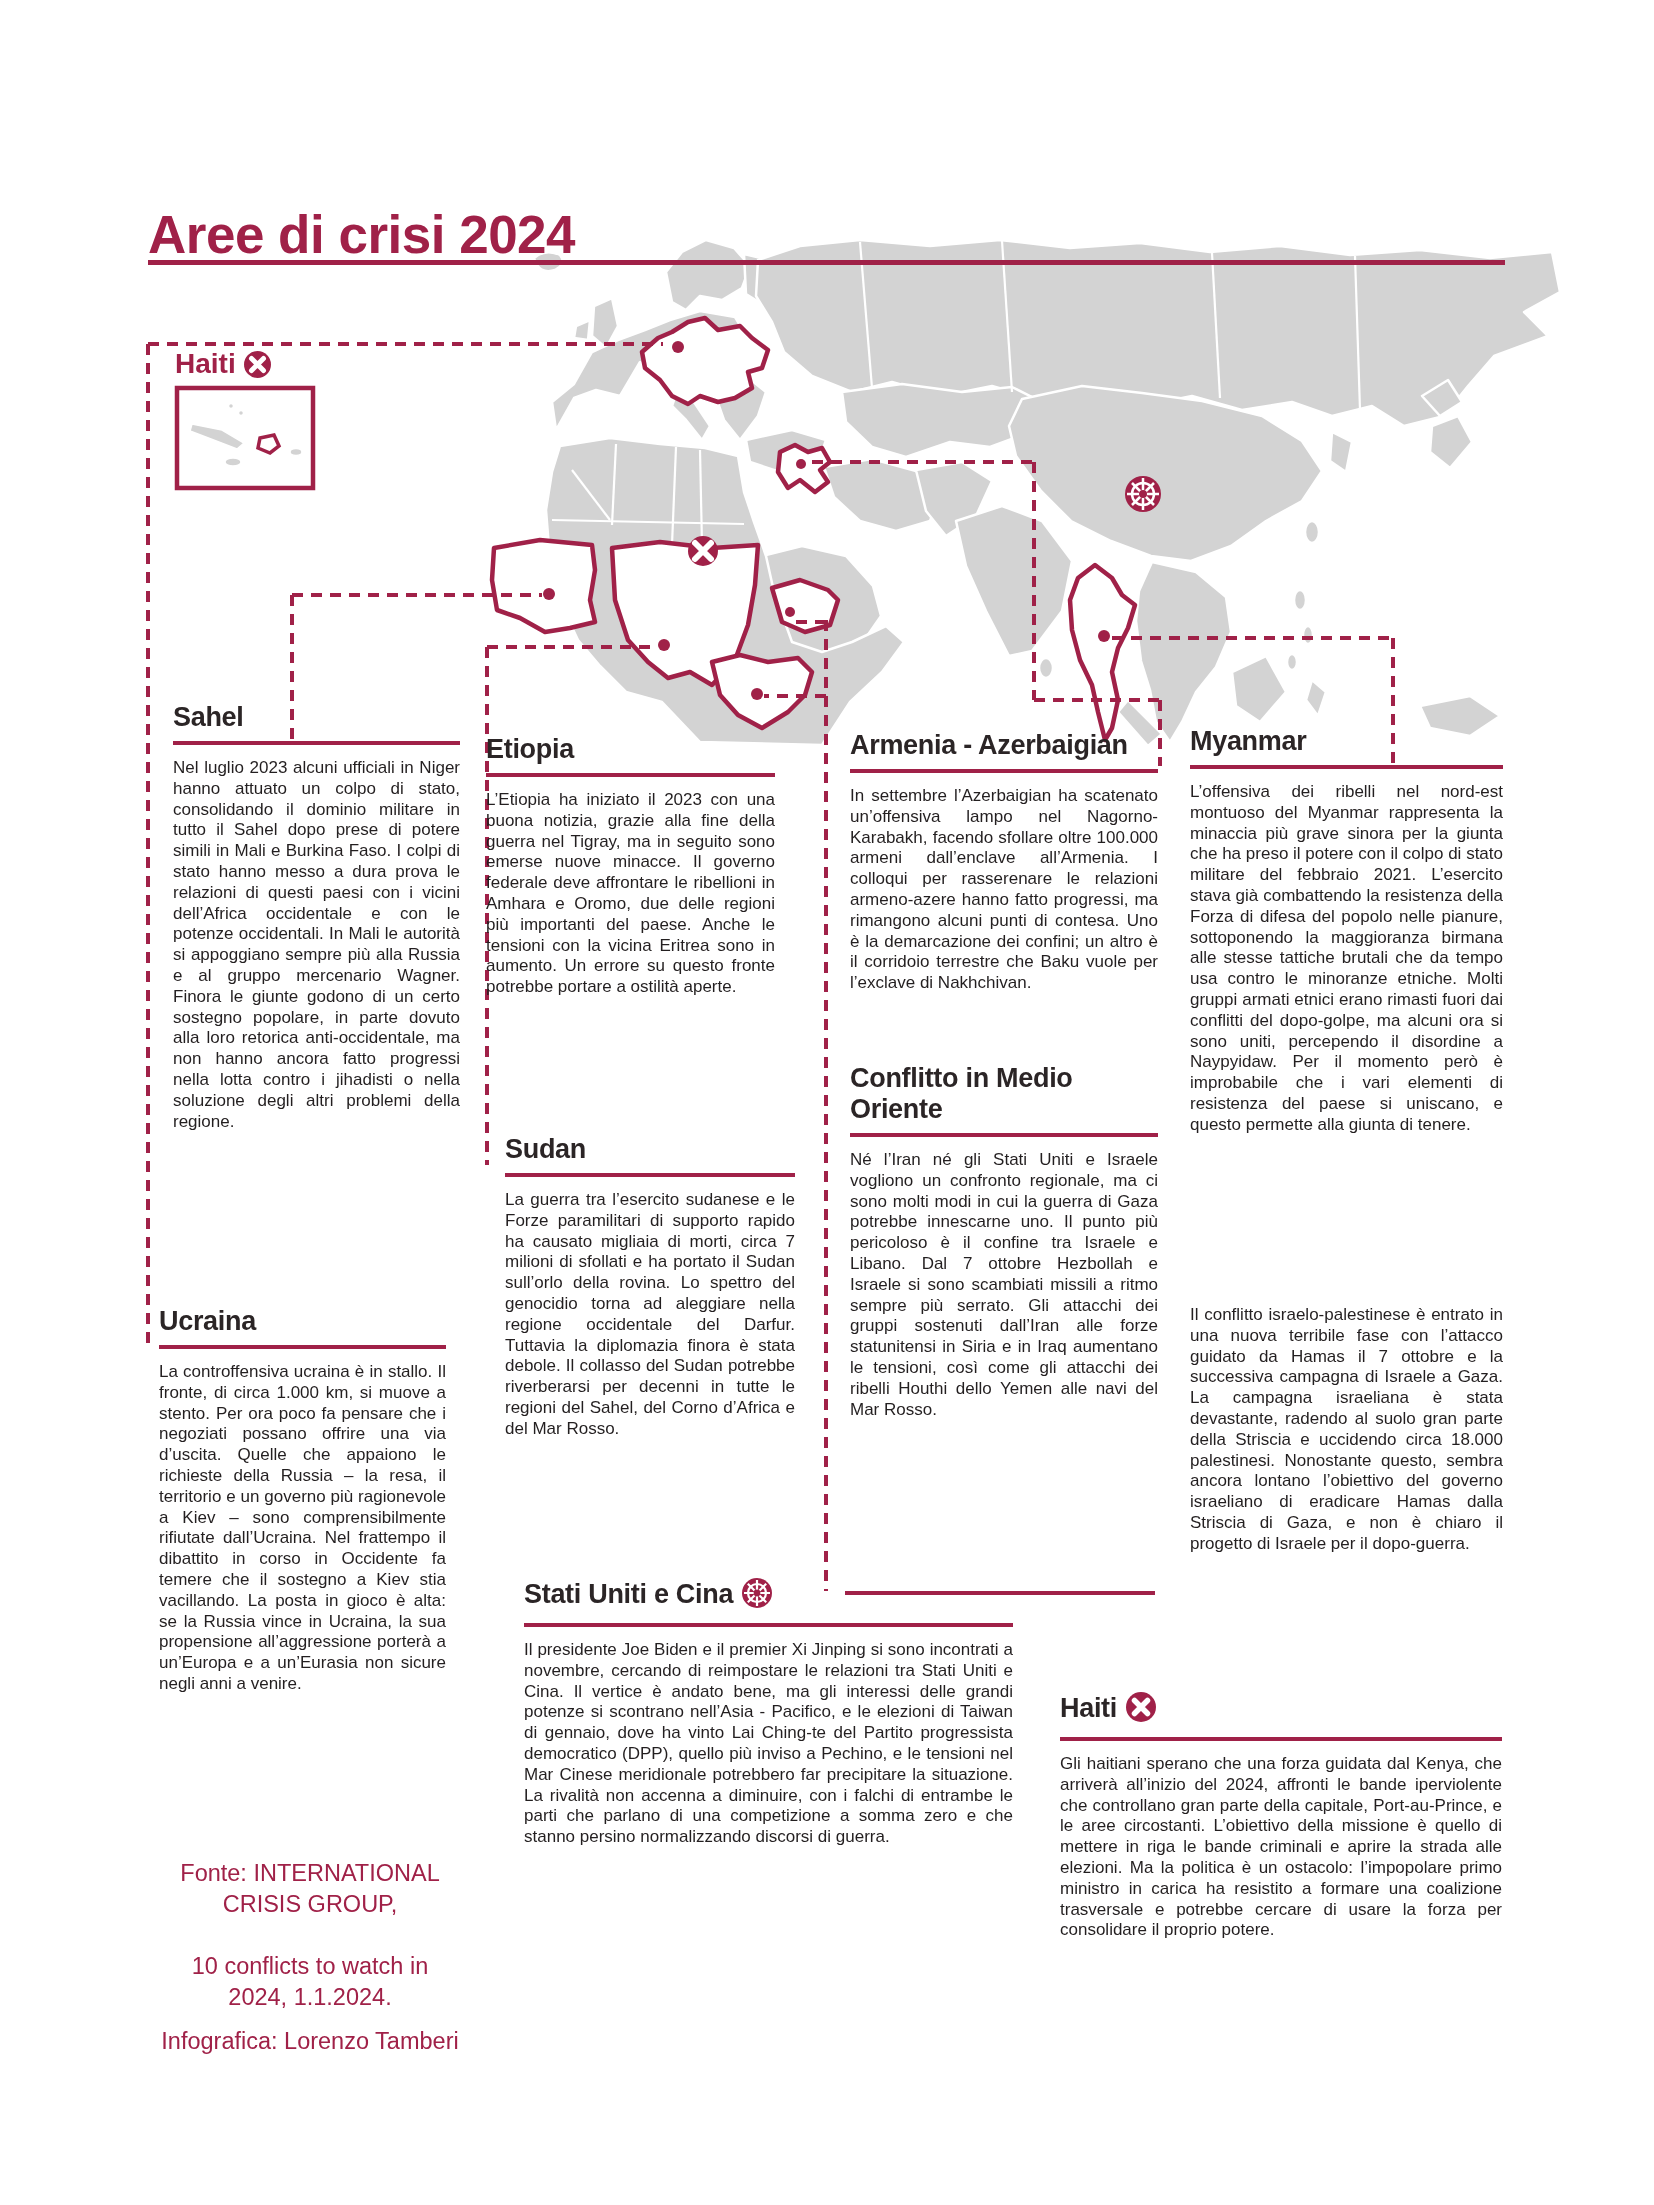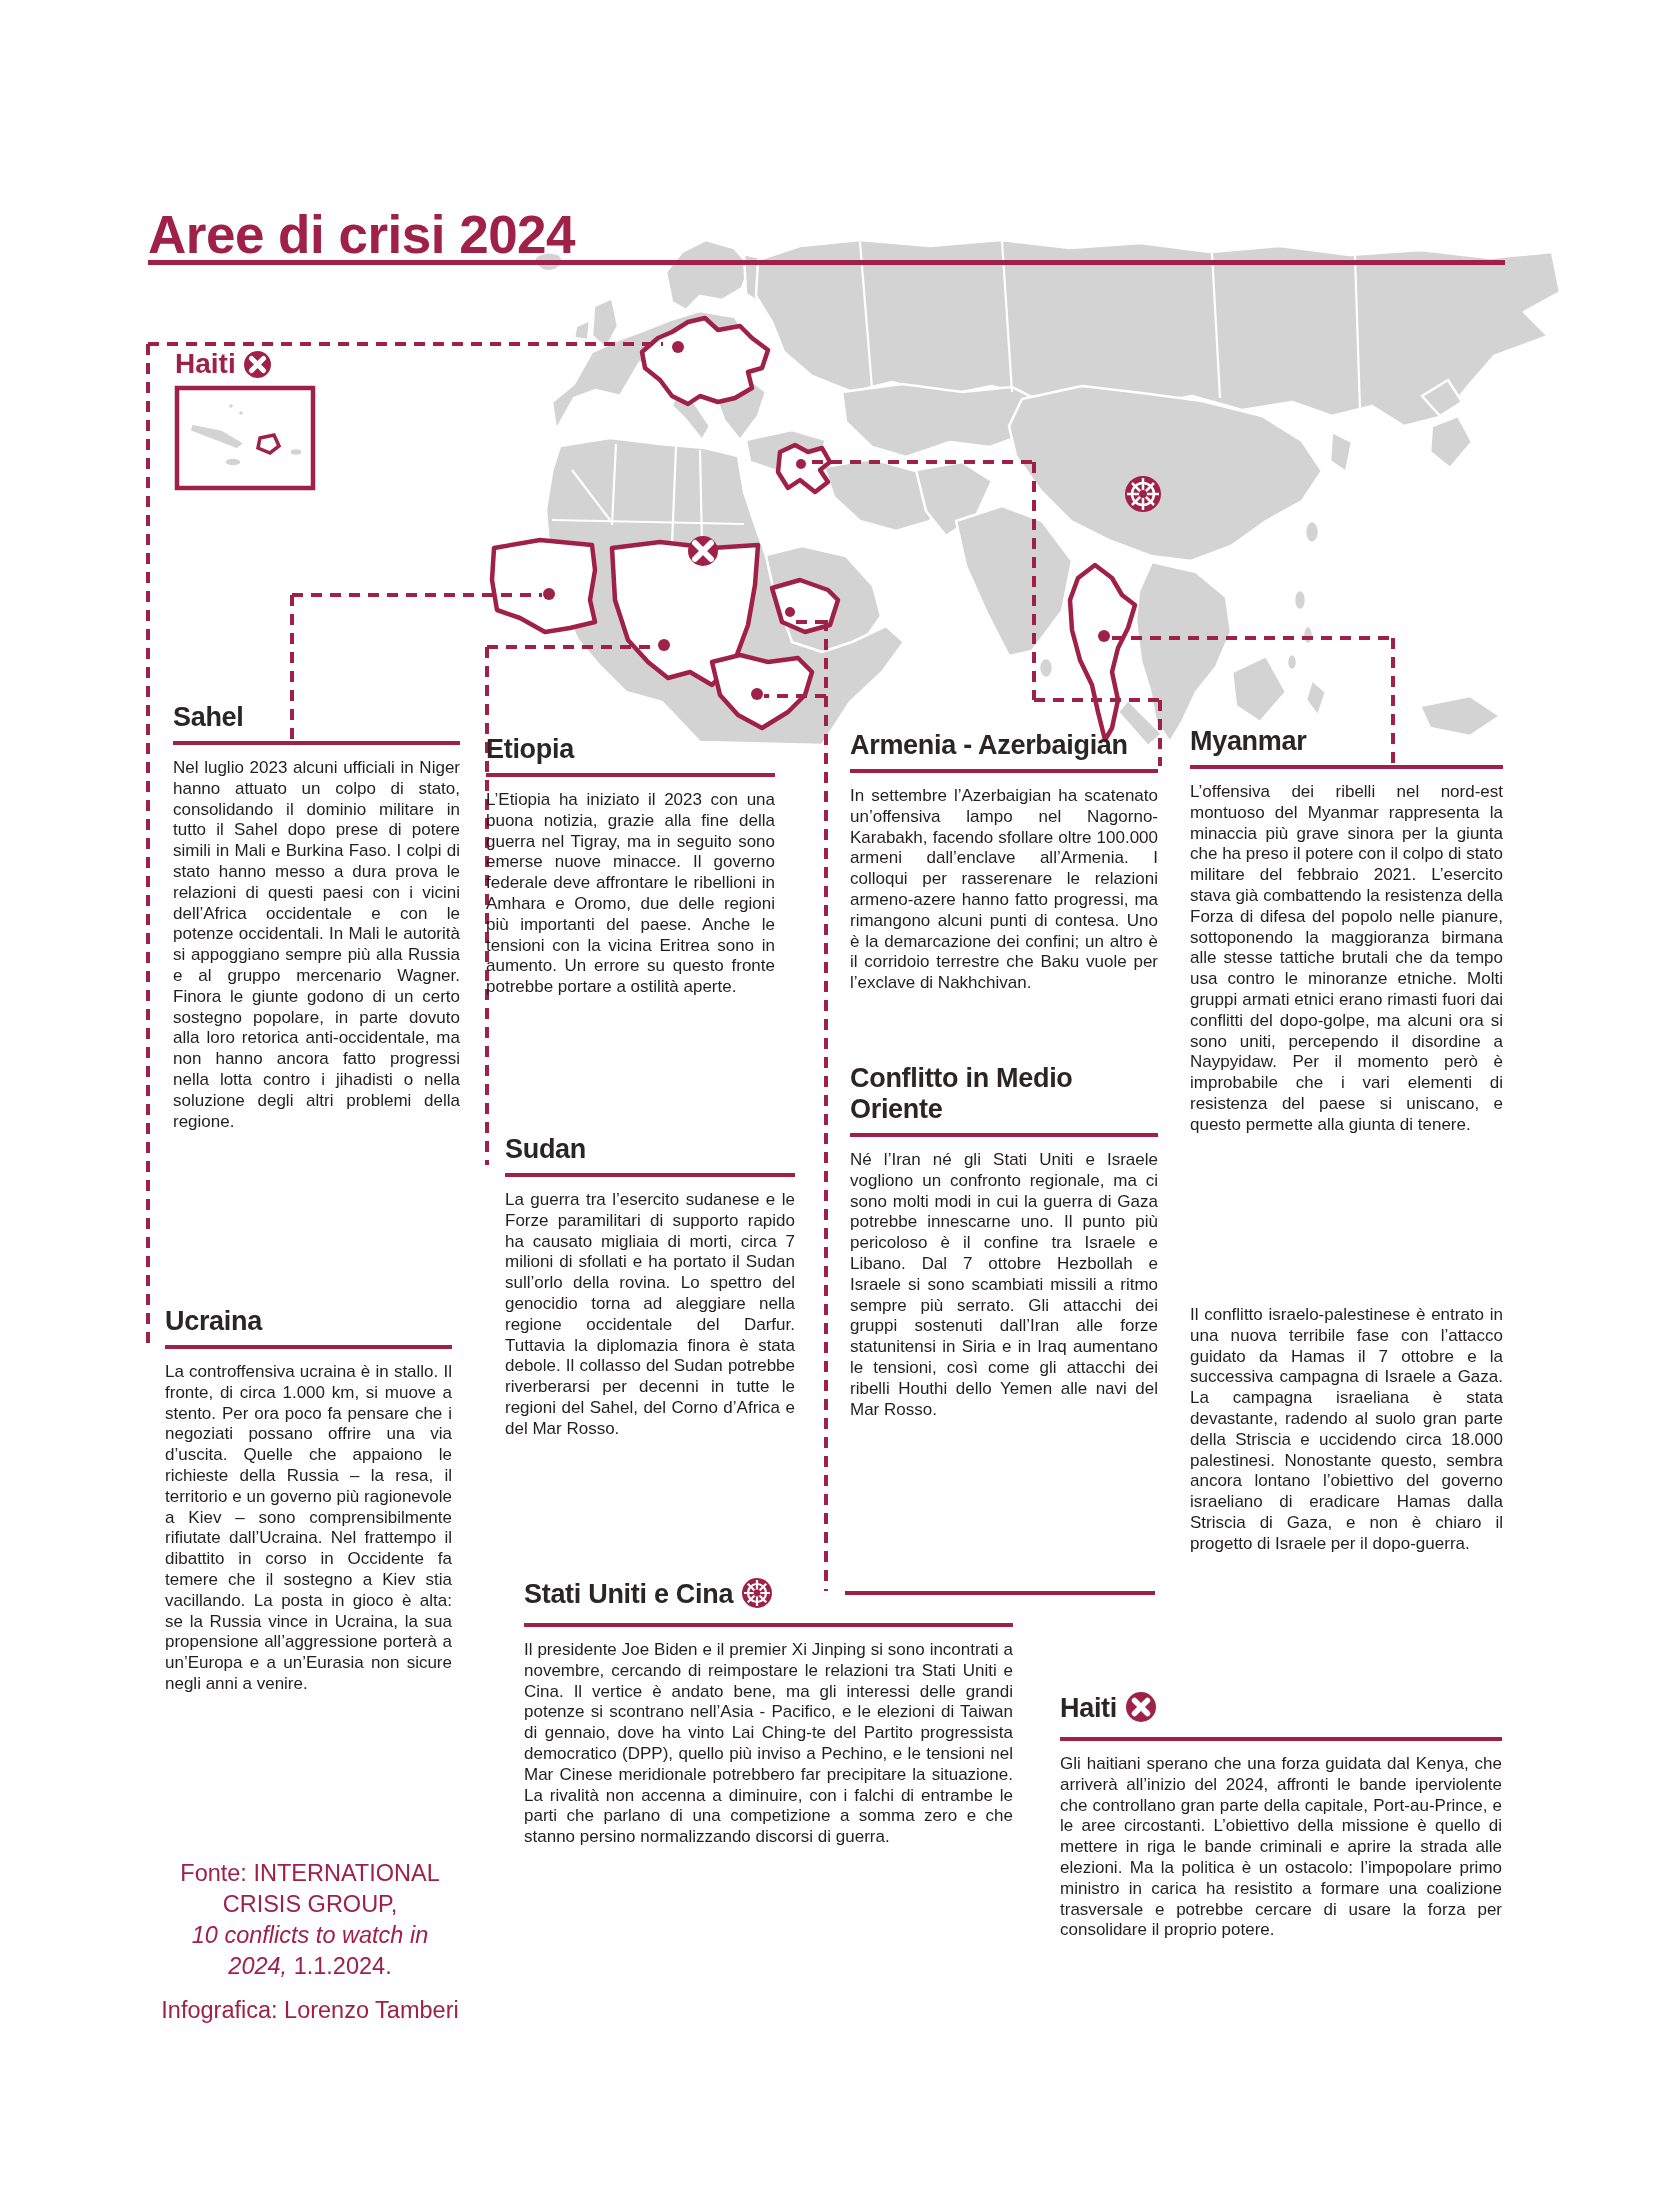--- a/index.html
+++ b/index.html
@@ -13,21 +13,21 @@
          background:var(--accent);z-index:2;}
   .haiti-label{position:absolute;left:175px;top:348px;z-index:3;font-size:28px;font-weight:bold;
          color:var(--accent);display:flex;align-items:center;gap:8px;}
   .sec{position:absolute;z-index:2;}
   .sec h2{font-size:27px;line-height:31px;font-weight:bold;color:var(--head);margin:0;
           padding-bottom:8px;border-bottom:4px solid var(--accent);letter-spacing:-0.3px;}
   .sec h2 .hicon{display:inline-block;vertical-align:-5px;margin-left:9px;}
   .sec p{margin:13px 0 0;font-size:17px;line-height:20.8px;color:var(--ink);text-align:justify;}
   .credits{position:absolute;left:150px;top:1858px;width:320px;z-index:2;
            font-size:23.5px;line-height:31px;color:var(--accent);text-align:center;}
-  .credits .it{font-style:italic;}
+  .credits .it{margin-top:31px;}
   .credits .gap{height:13px;}
 </style>
 </head>
 <body>
 
 <svg id="maplayer" viewBox="0 0 1654 2205" xmlns="http://www.w3.org/2000/svg">
   <g fill="#d3d3d3" stroke="#ffffff" stroke-width="2.5" stroke-linejoin="round">
     <path d="M534,258 q12,-10 26,-3 q7,9 -5,15 q-16,5 -21,-12 z"></path>
     <path d="M594,306 L612,298 L618,326 L606,348 L592,336 Z"></path>
     <path d="M576,326 L590,320 L588,340 L574,338 Z"></path>
@@ -136,21 +136,21 @@
     <circle cx="13.5" cy="13.5" r="13.5" fill="#a02148"></circle>
     <path d="M7.5,7.5 L19.5,19.5 M19.5,7.5 L7.5,19.5" stroke="#ffffff" stroke-width="5" stroke-linecap="round"></path>
   </svg>
 </div>
 
 <div class="sec" style="left:173px;top:702px;width:287px;">
   <h2>Sahel</h2>
   <p>Nel luglio 2023 alcuni ufficiali in Niger hanno attuato un colpo di stato, consolidando il dominio militare in tutto il Sahel dopo prese di potere simili in Mali e Burkina Faso. I colpi di stato hanno messo a dura prova le relazioni di questi paesi con i vicini dell’Africa occidentale e con le potenze occidentali. In Mali le autorità si appoggiano sempre più alla Russia e al gruppo mercenario Wagner. Finora le giunte godono di un certo sostegno popolare, in parte dovuto alla loro retorica anti-occidentale, ma non hanno ancora fatto progressi nella lotta contro i jihadisti o nella soluzione degli altri problemi della regione.</p>
 </div>
 
-<div class="sec" style="left:165px;top:1306px;width:287px;">
+<div class="sec" style="left:159px;top:1306px;width:287px;">
   <h2>Ucraina</h2>
   <p>La controffensiva ucraina è in stallo. Il fronte, di circa 1.000 km, si muove a stento. Per ora poco fa pensare che i negoziati possano offrire una via d’uscita. Quelle che appaiono le richieste della Russia – la resa, il territorio e un governo più ragionevole a Kiev – sono comprensibilmente rifiutate dall’Ucraina. Nel frattempo il dibattito in corso in Occidente fa temere che il sostegno a Kiev stia vacillando. La posta in gioco è alta: se la Russia vince in Ucraina, la sua propensione all’aggressione porterà a un’Europa e a un’Eurasia non sicure negli anni a venire.</p>
 </div>
 
 <div class="sec" style="left:486px;top:734px;width:289px;">
   <h2>Etiopia</h2>
   <p>L’Etiopia ha iniziato il 2023 con una buona notizia, grazie alla fine della guerra nel Tigray, ma in seguito sono emerse nuove minacce. Il governo federale deve affrontare le ribellioni in Amhara e Oromo, due delle regioni più importanti del paese. Anche le tensioni con la vicina Eritrea sono in aumento. Un errore su questo fronte potrebbe portare a ostilità aperte.</p>
 </div>
 
 <div class="sec" style="left:505px;top:1134px;width:290px;">

